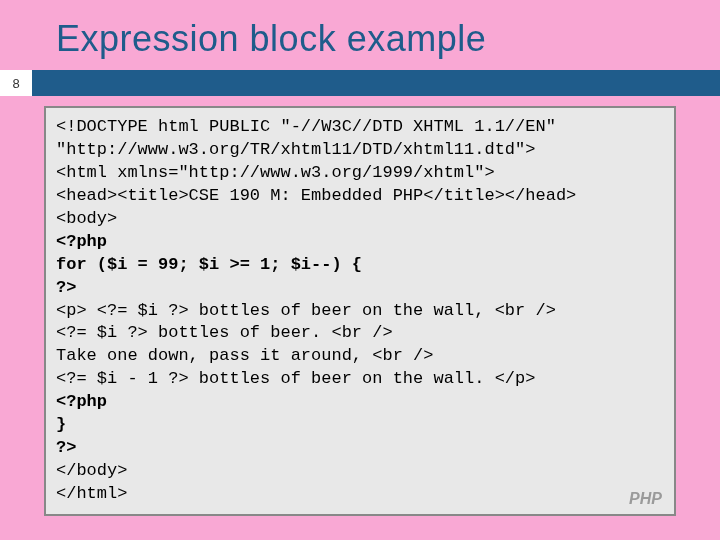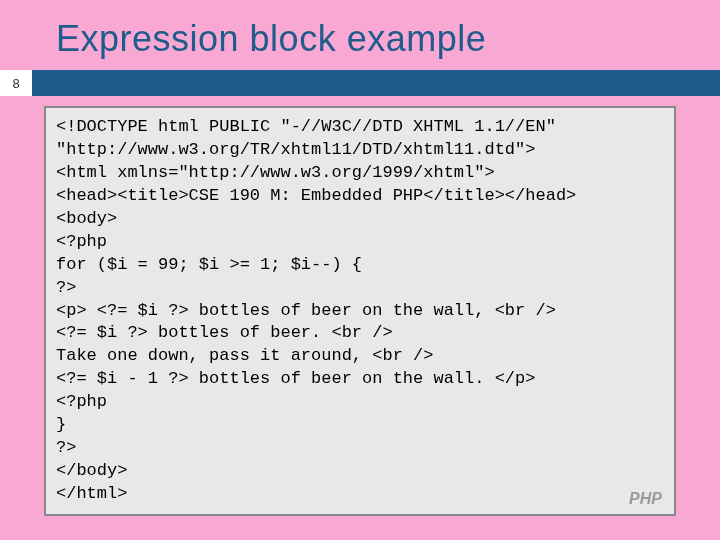--- a/index.html
+++ b/index.html
@@ -49,21 +49,21 @@
     padding: 8px 10px;
     position: relative;
   }
   .code {
     font-family: "Courier New", Courier, monospace;
     font-size: 17px;
     line-height: 1.35;
     color: #000;
     white-space: pre;
   }
-  .code .bold { font-weight: normal; }
+  .code .bold { font-weight: bold; }
   .lang-label {
     position: absolute;
     right: 12px;
     bottom: 6px;
     font-family: Arial, sans-serif;
     font-style: italic;
     font-weight: bold;
     color: #9a9a9a;
     font-size: 16px;
   }

